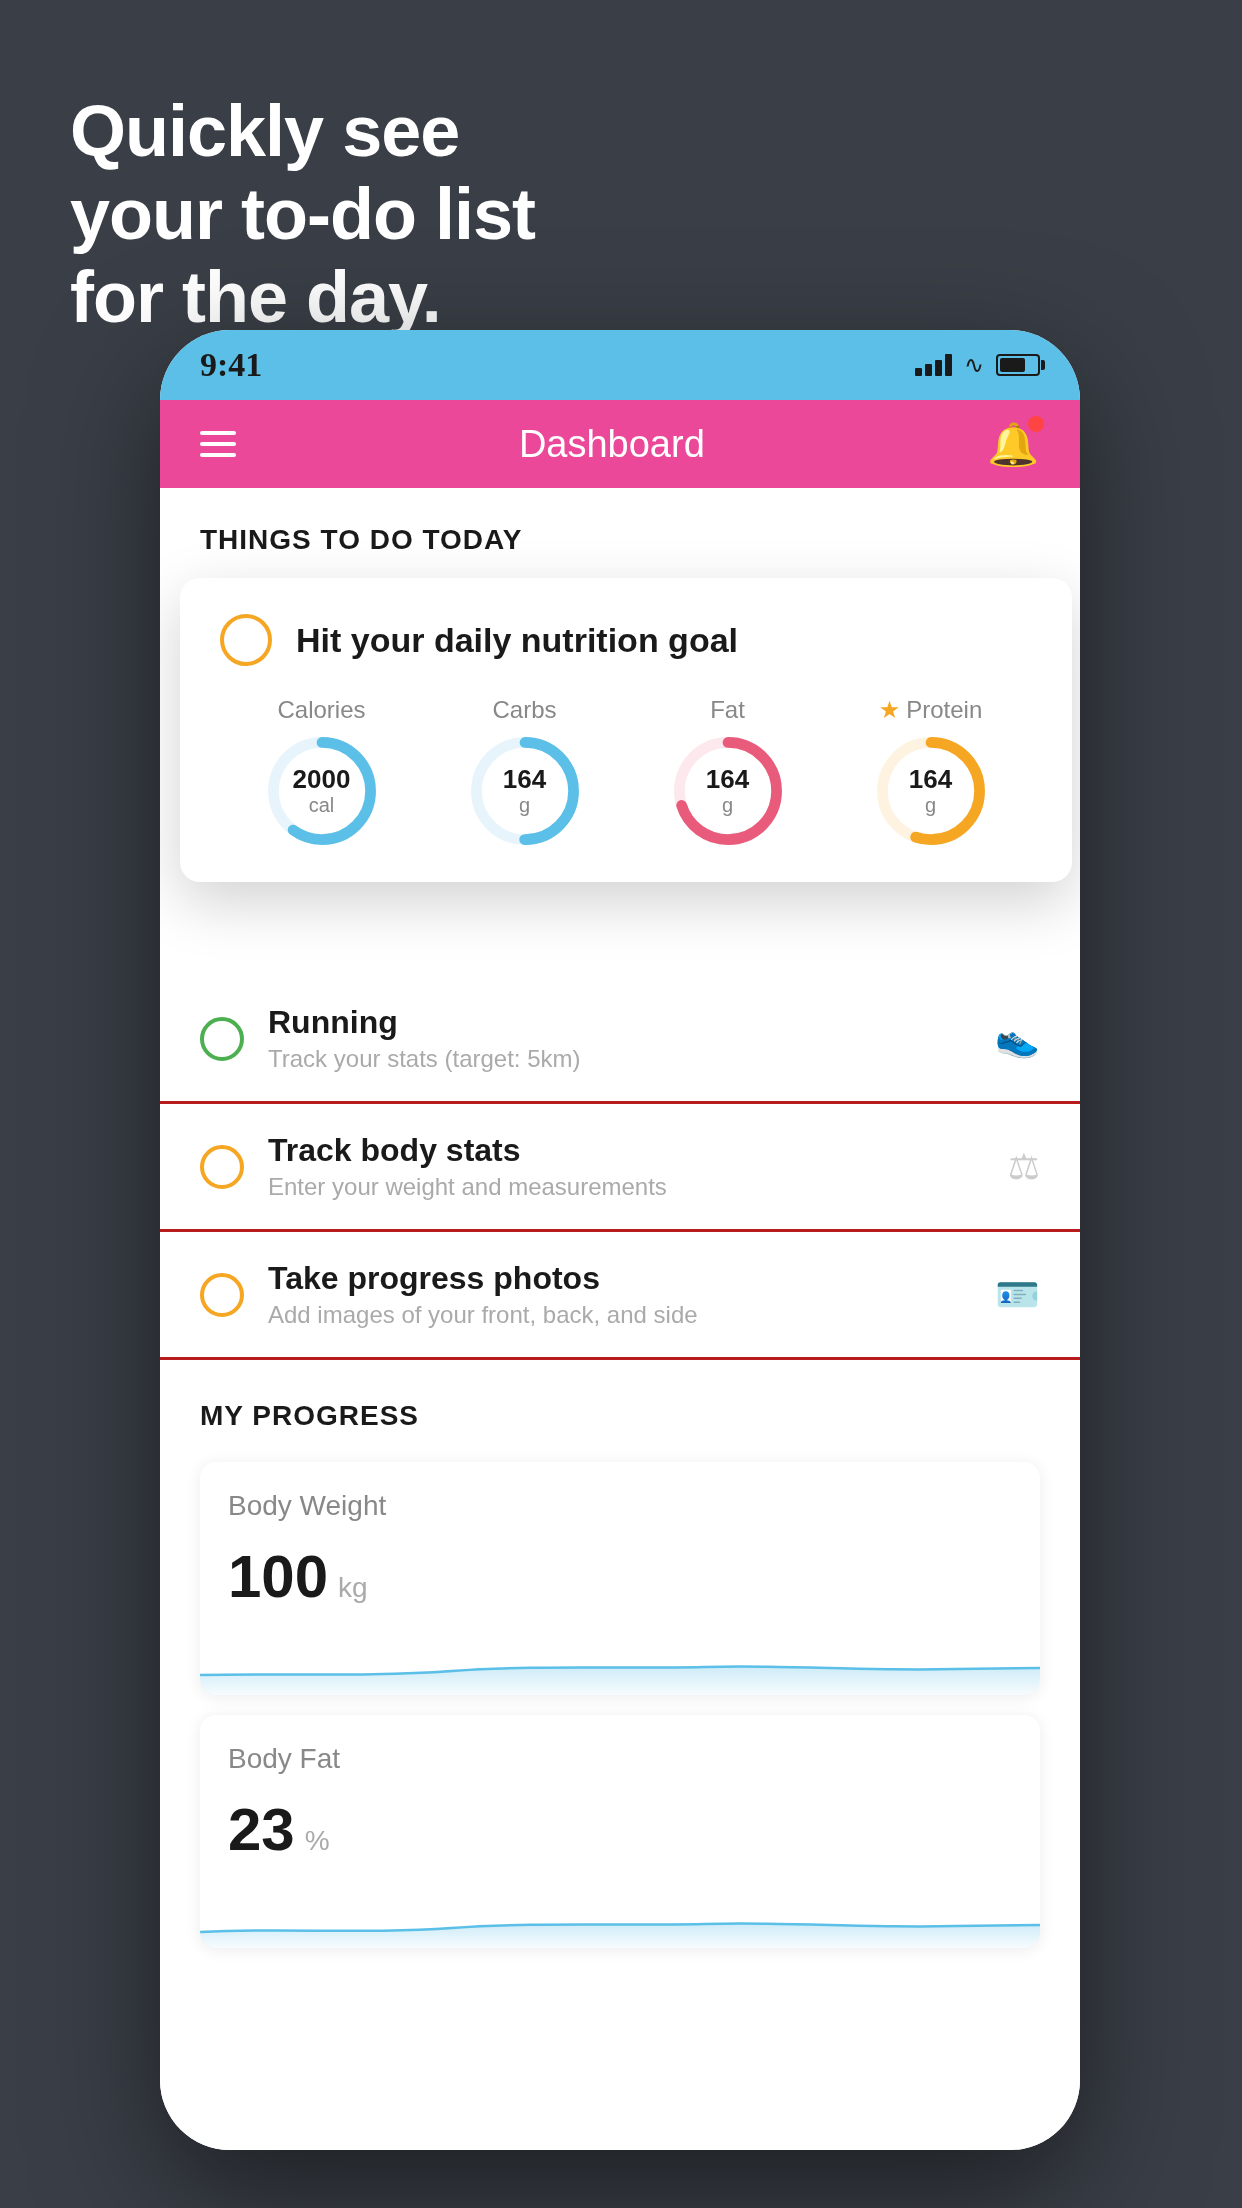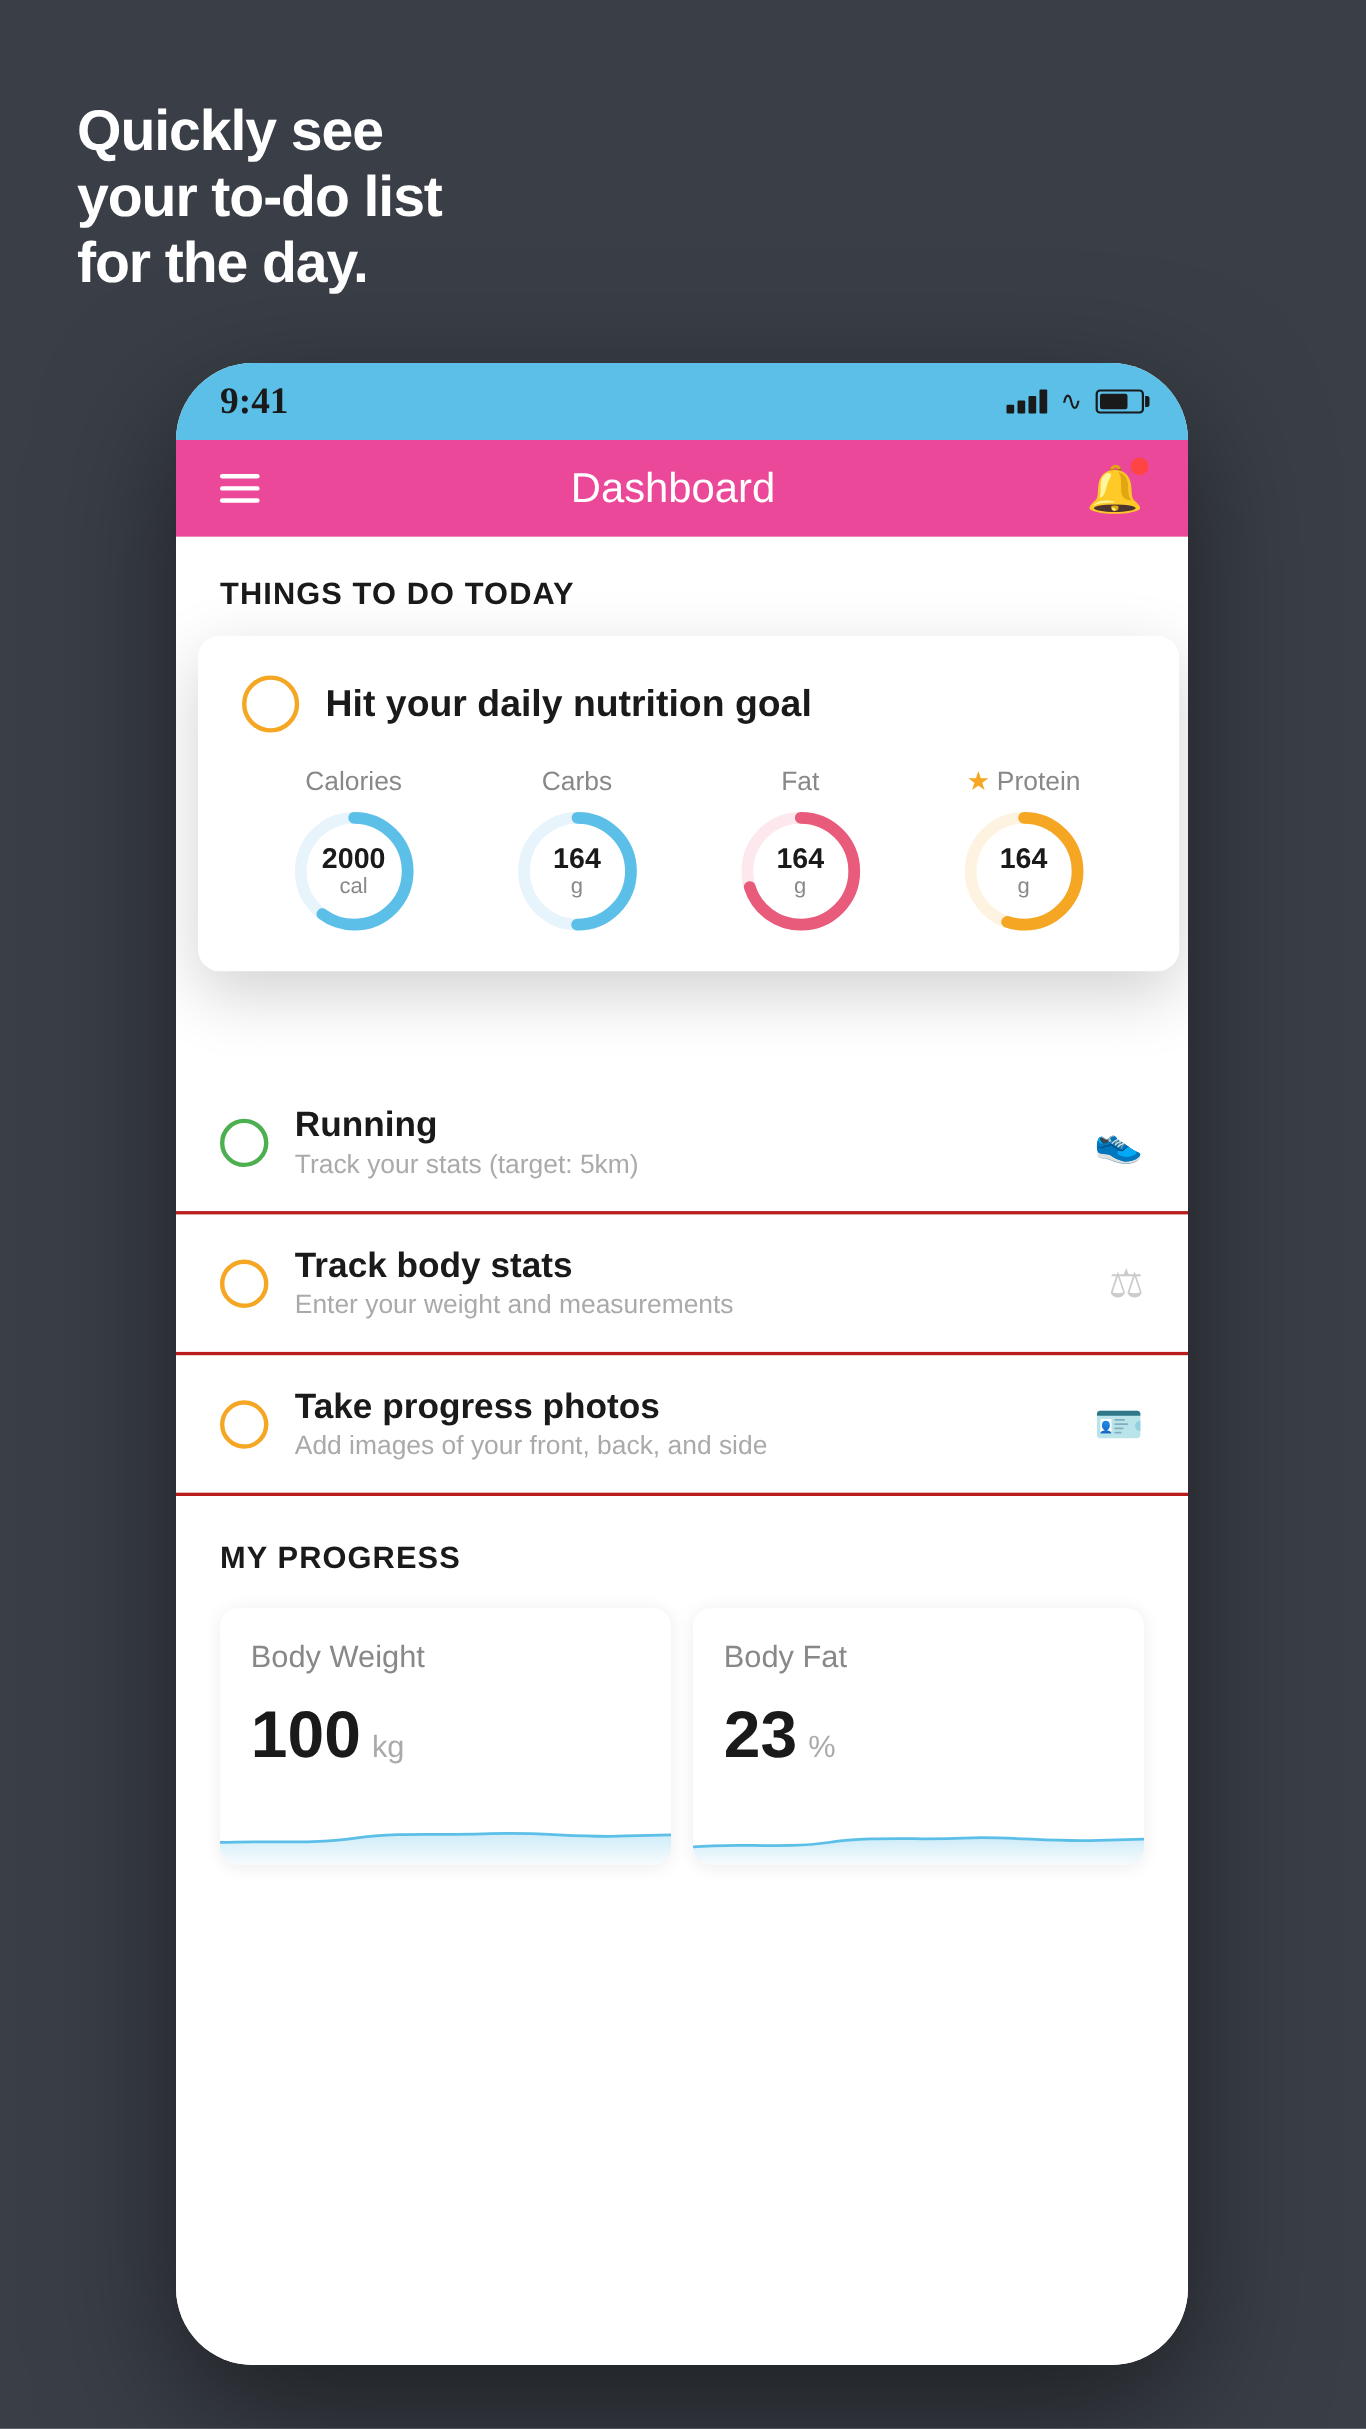--- a/index.html
+++ b/index.html
@@ -12,21 +12,21 @@
       overflow: hidden;
       position: relative;
     }
 
     
     .hero-text {
       position: absolute;
       top: 90px;
       left: 70px;
       color: #ffffff;
-      font-size: 52px;
+      font-size: 72px;
       font-weight: 800;
       line-height: 1.15;
       letter-spacing: -1px;
     }
 
     
     .phone-frame {
       position: absolute;
       top: 330px;
       left: 160px;
@@ -292,20 +292,21 @@
       font-size: 28px;
       font-weight: 800;
       color: #1a1a1a;
       letter-spacing: 1px;
       text-transform: uppercase;
       margin-bottom: 30px;
     }
     .progress-cards {
       display: flex;
       gap: 20px;
+      flex-direction: column;
     }
     .progress-card {
       flex: 1;
       background: white;
       border-radius: 16px;
       padding: 28px 28px 0;
       box-shadow: 0 2px 16px rgba(0,0,0,0.08);
       overflow: hidden;
     }
     .progress-card-title {

